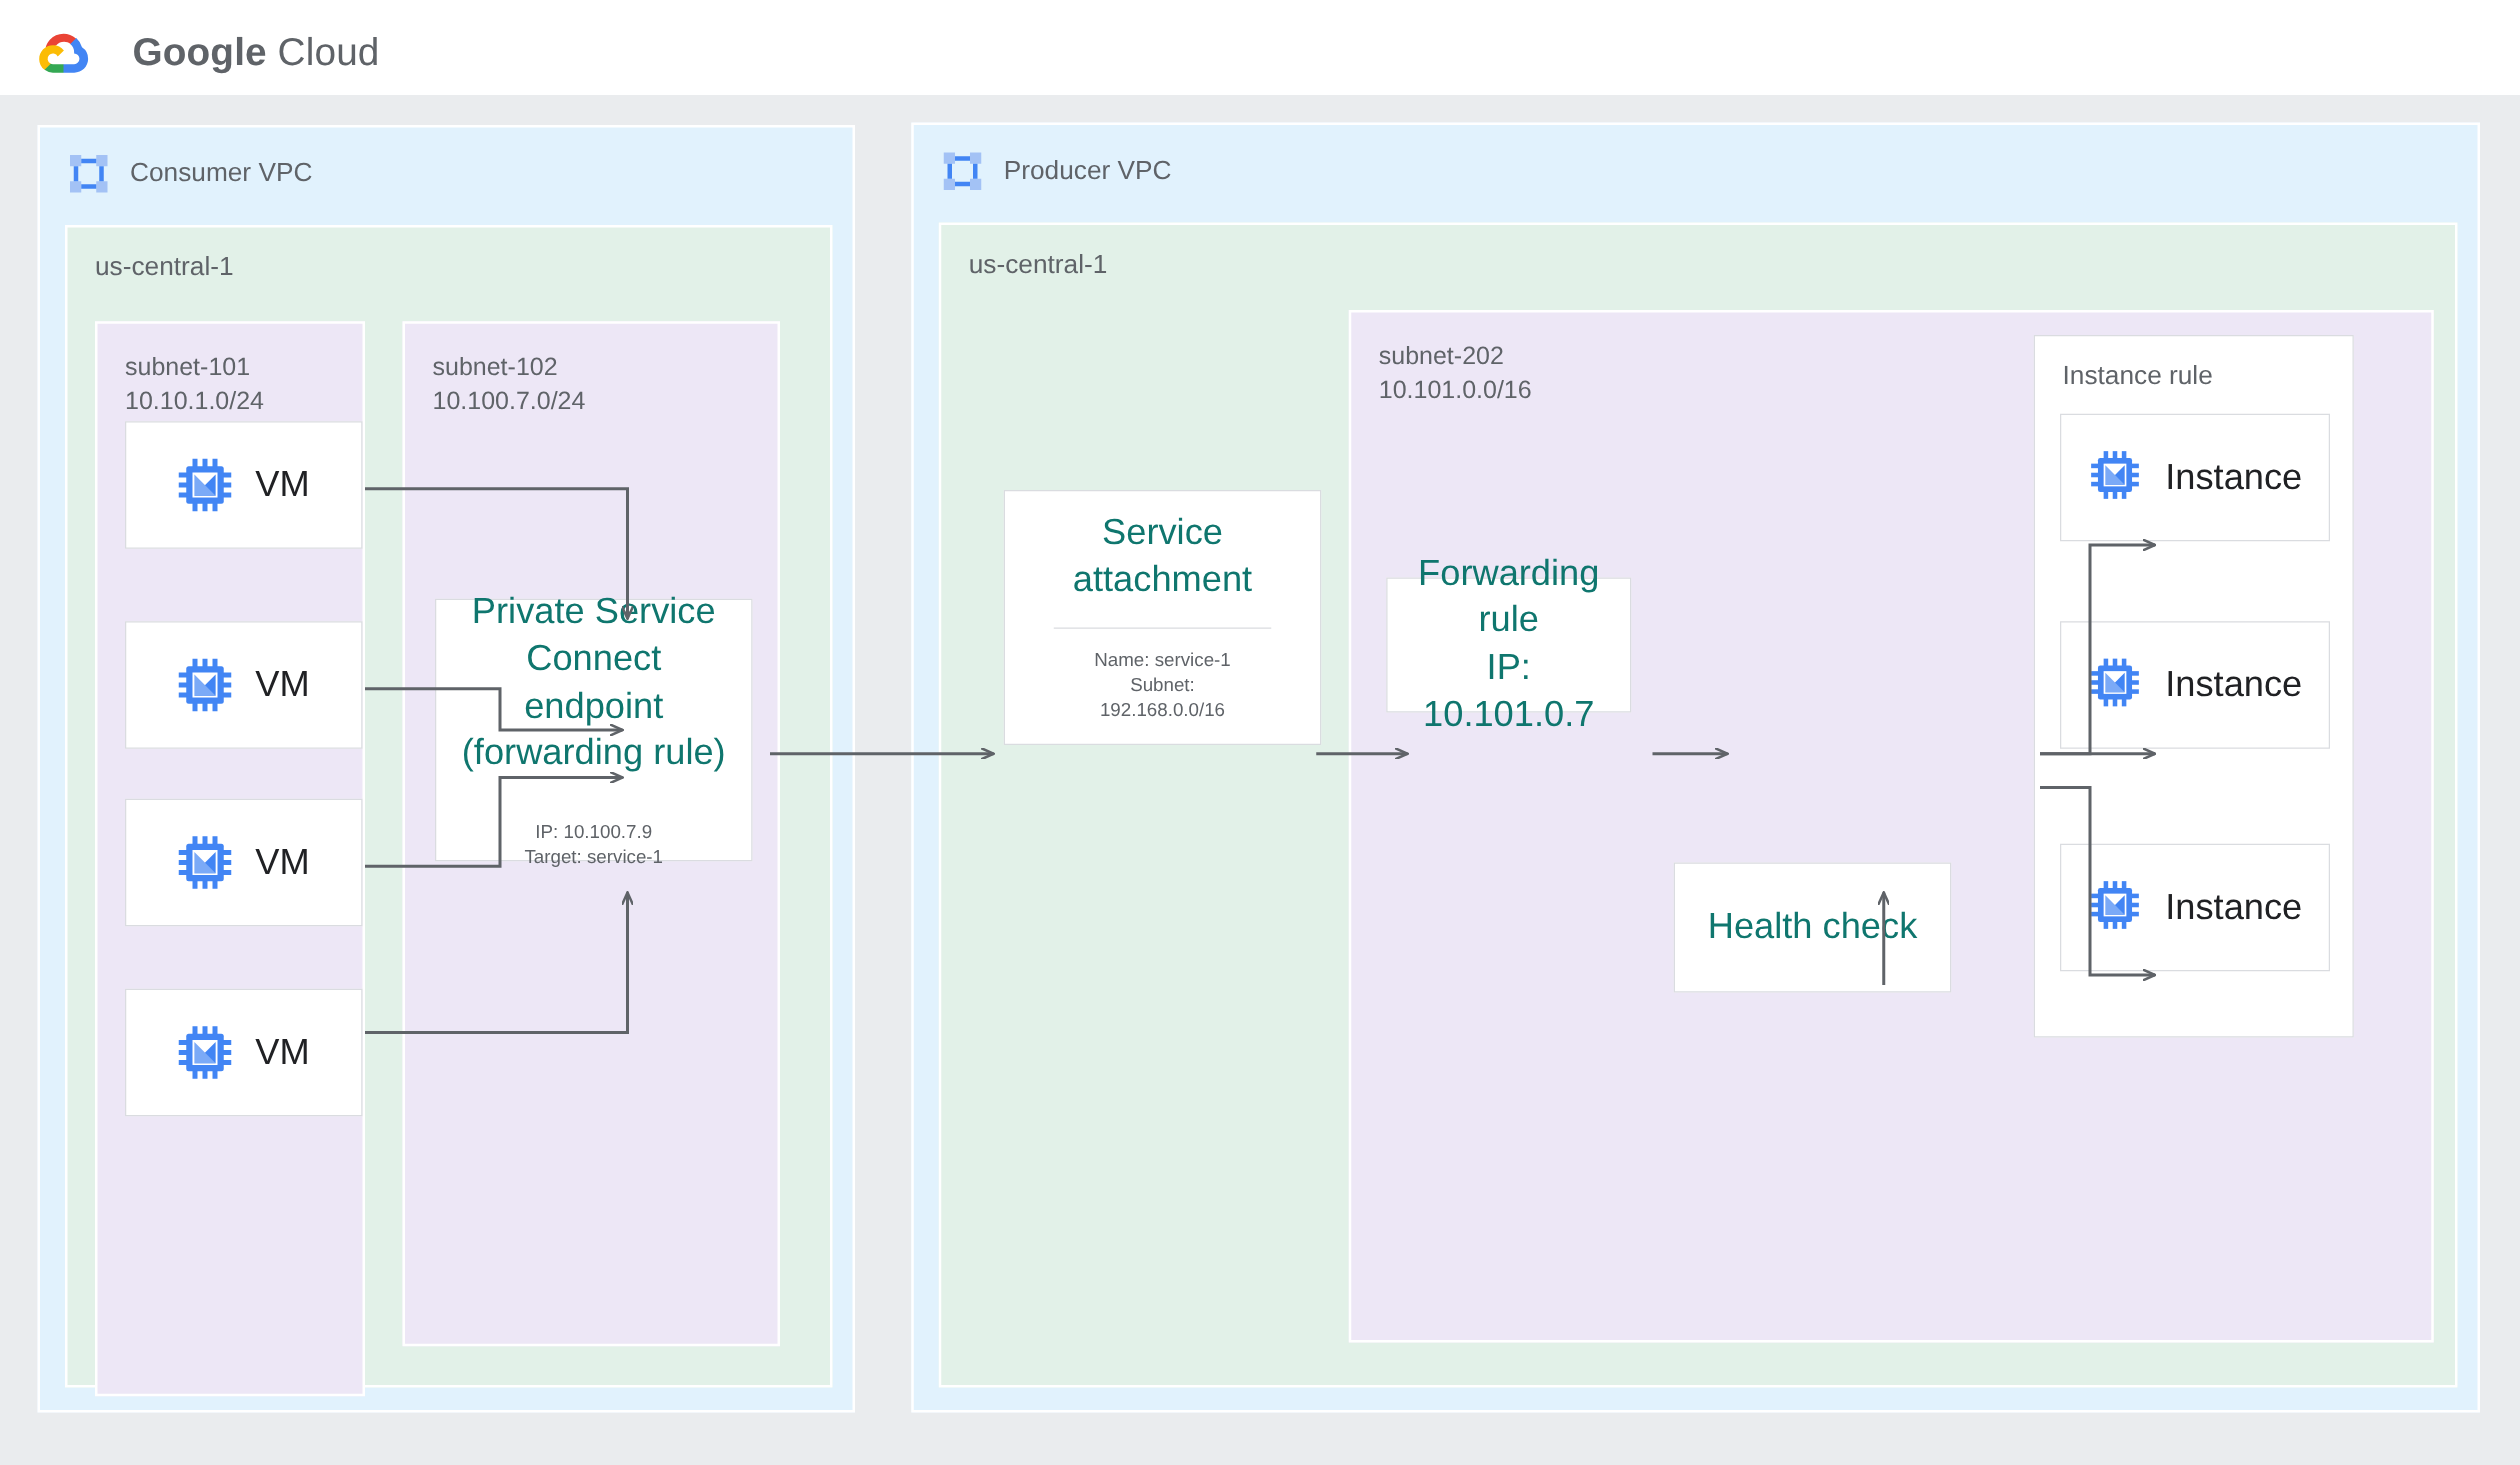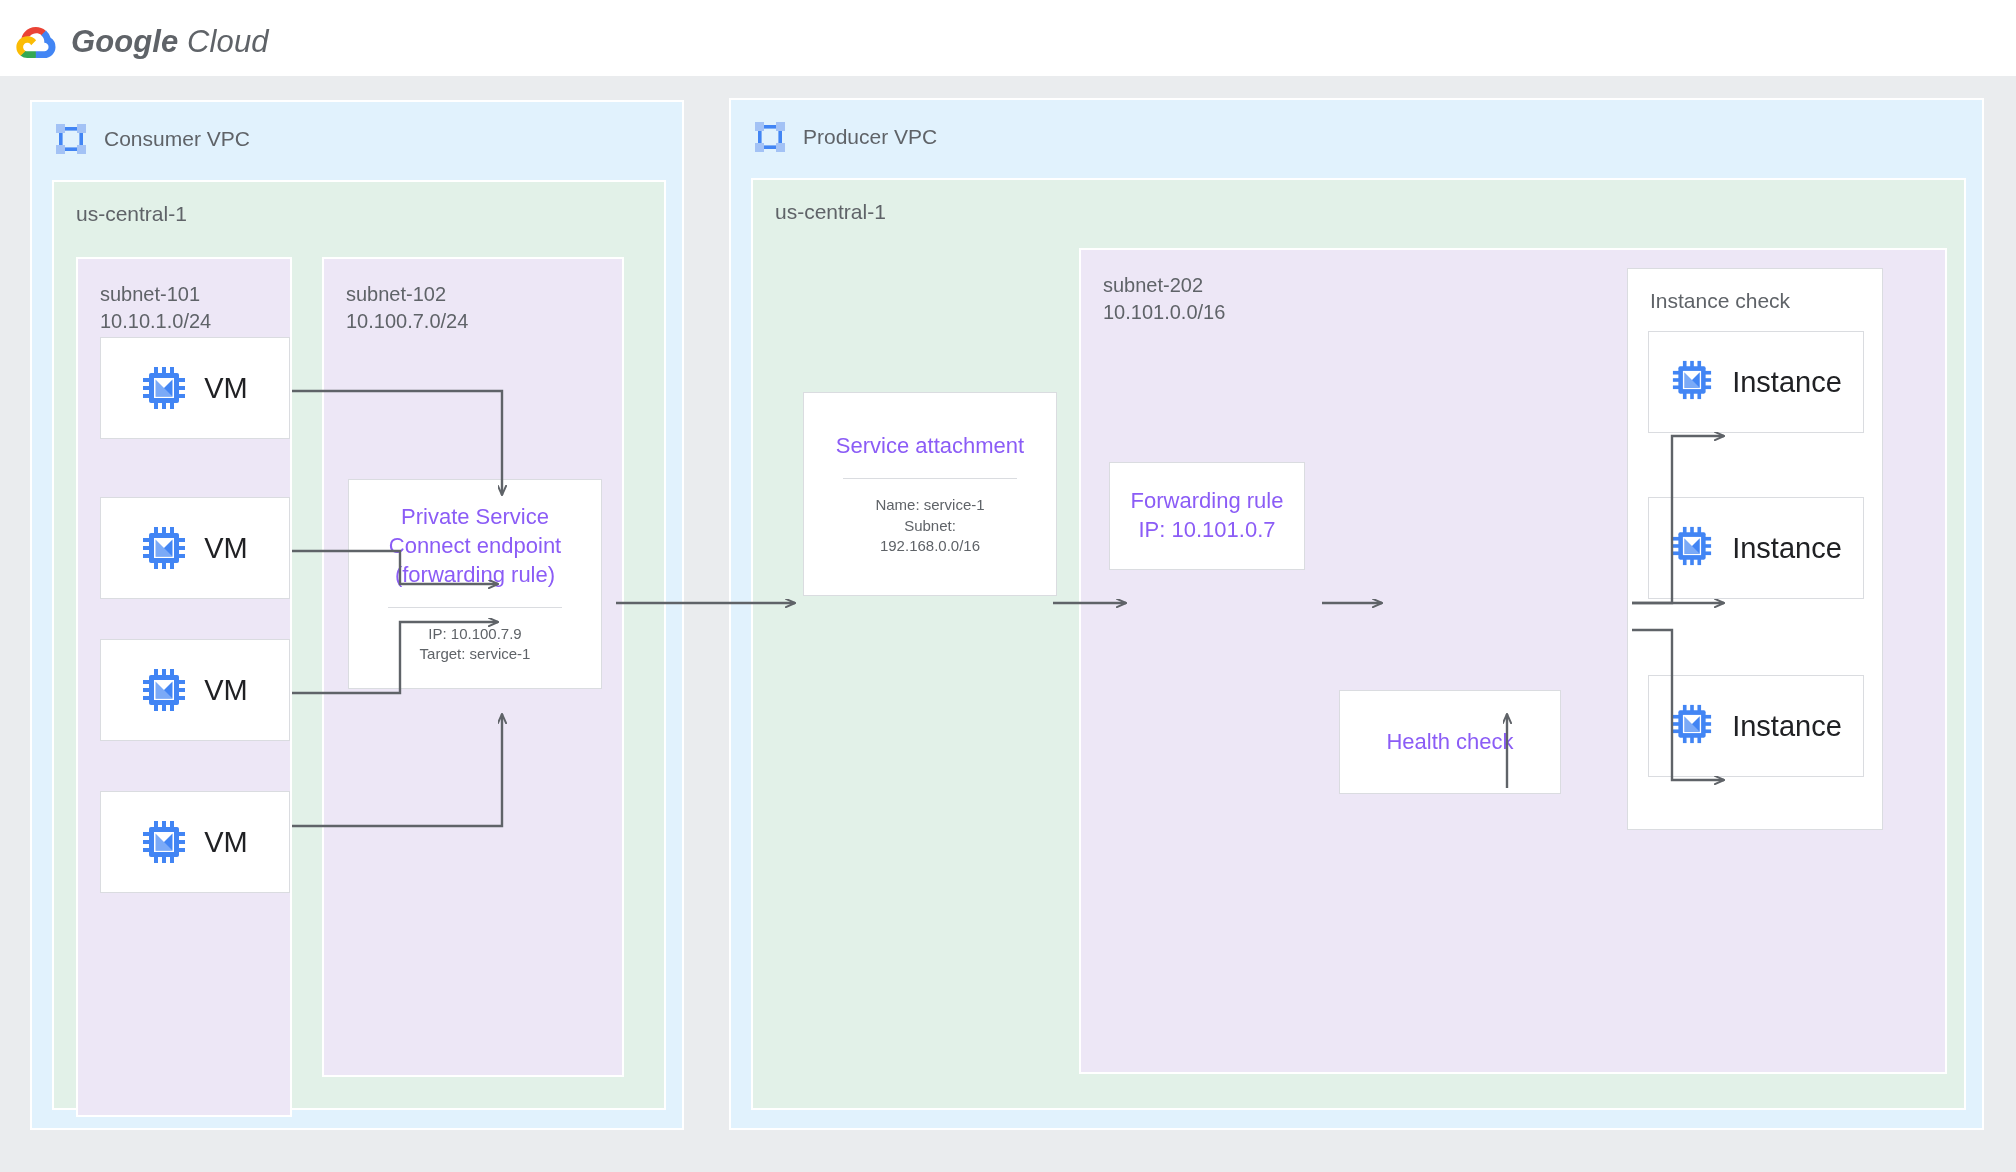--- a/index.html
+++ b/index.html
@@ -8,21 +8,21 @@
   body {
     width:2016px; height:1172px;
     background:#ffffff;
     font-family:"Liberation Sans", sans-serif;
     color:#3c4043;
     overflow:hidden;
   }
   .page { position:relative; width:2016px; height:1172px; background:#ffffff; }
 
   
-  .brand { position:absolute; left:13px; top:22px; display:flex; align-items:center; gap:12px;font-style:italic; }
+  .brand { position:absolute; left:28px; top:22px; display:flex; align-items:center; gap:32px; }
   .brand-logo { width:46px; height:40px; }
   .brand-text { font-size:31px; color:#5f6368; letter-spacing:.1px; font-weight:400; }
   .brand-text .b2 { color:#5f6368; }
 
   
   .canvas { position:absolute; left:0; top:76px; width:2016px; height:1096px; background:#eaecee; }
 
   
   .vpc {
     position:absolute;
@@ -54,21 +54,21 @@
     border:1px solid #dadce0;
     display:flex; align-items:center; justify-content:center;
     text-align:center;
   }
 
   .vmbox { display:flex; flex-direction:row; align-items:center; justify-content:center; gap:18px; }
   .vm-icon { width:44px; height:44px; flex:none; }
   .vm-text { font-size:29px; color:#202124; }
 
   .card { flex-direction:column; justify-content:center; padding:12px 14px; }
-  .card-title { font-size:22px; color:#8b5cf6; line-height:1.3; white-space:pre-line; }
+  .card-title { font-size:29px; color:#0f766e; line-height:1.3; white-space:pre-line; }
   .card-rule { width:78%; height:1px; background:#dadce0; margin:18px auto 16px; }
   .card-meta { font-size:15px; color:#5f6368; line-height:1.35; white-space:pre-line; }
 
   .group-box {
     position:absolute;
     background:#ffffff;
     border:1px solid #dadce0;
   }
   .group-title { position:absolute; left:22px; top:20px; font-size:21px; color:#5f6368; }
 
@@ -275,21 +275,21 @@
             <span class="card-title">Forwarding rule
 IP: 10.101.0.7</span>
           </div>
 
 
           <div class="node card" style="left:258px; top:440px; width:222px; height:104px;">
             <span class="card-title">Health check</span>
           </div>
 
           <div class="group-box" style="left:546px; top:18px; width:256px; height:562px;">
-            <span class="group-title">Instance check</span>
+            <span class="group-title">Instance rule</span>
 
             <div class="node vmbox" style="left:20px; top:62px; width:216px; height:102px;">
               <span class="vm-icon">
                 <svg viewBox="0 0 44 44" width="40" height="40" aria-hidden="true">
                   <g fill="#4285f4">
                     <rect x="12" y="1" width="4" height="7"></rect>
                       <rect x="20" y="1" width="4" height="7"></rect>
                       <rect x="28" y="1" width="4" height="7"></rect>
                     <rect x="12" y="36" width="4" height="7"></rect>
                       <rect x="20" y="36" width="4" height="7"></rect>

